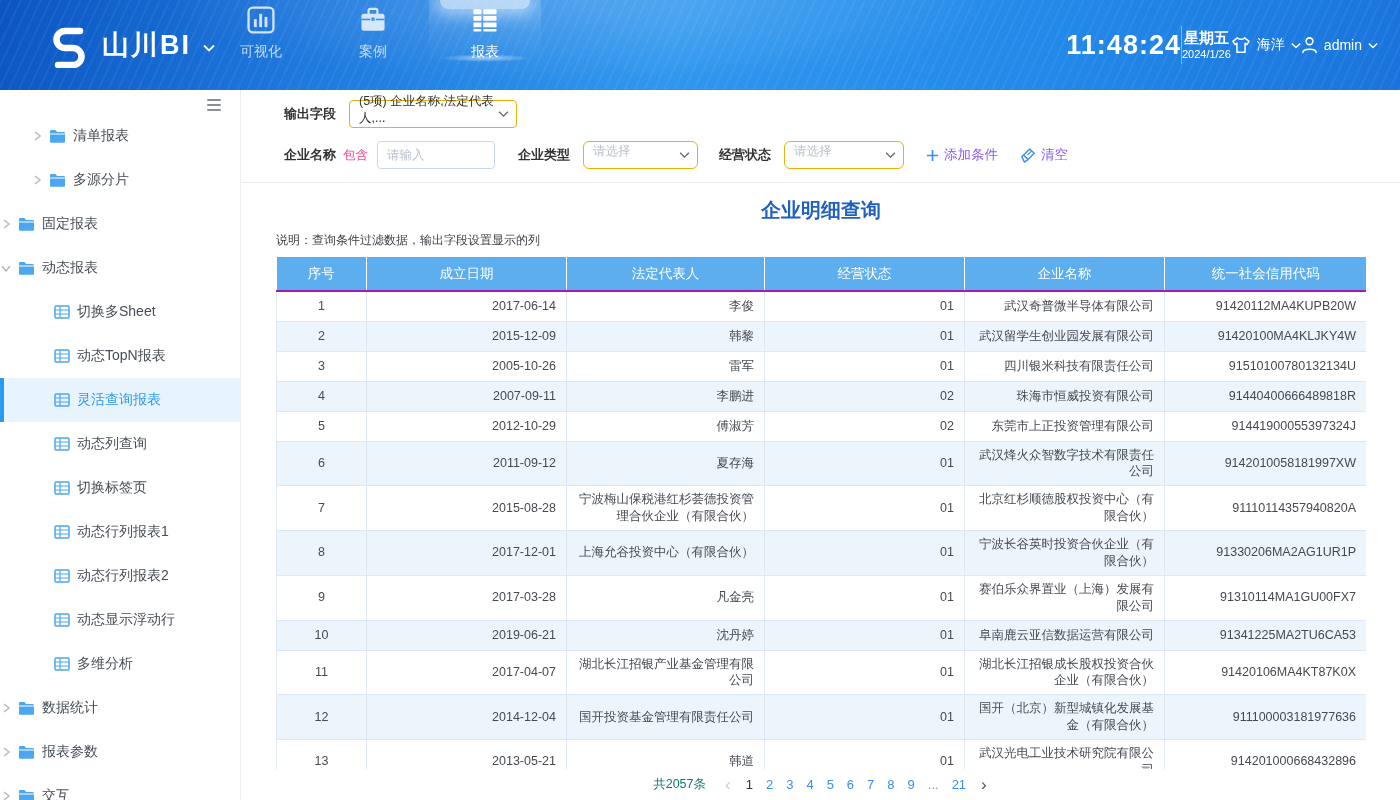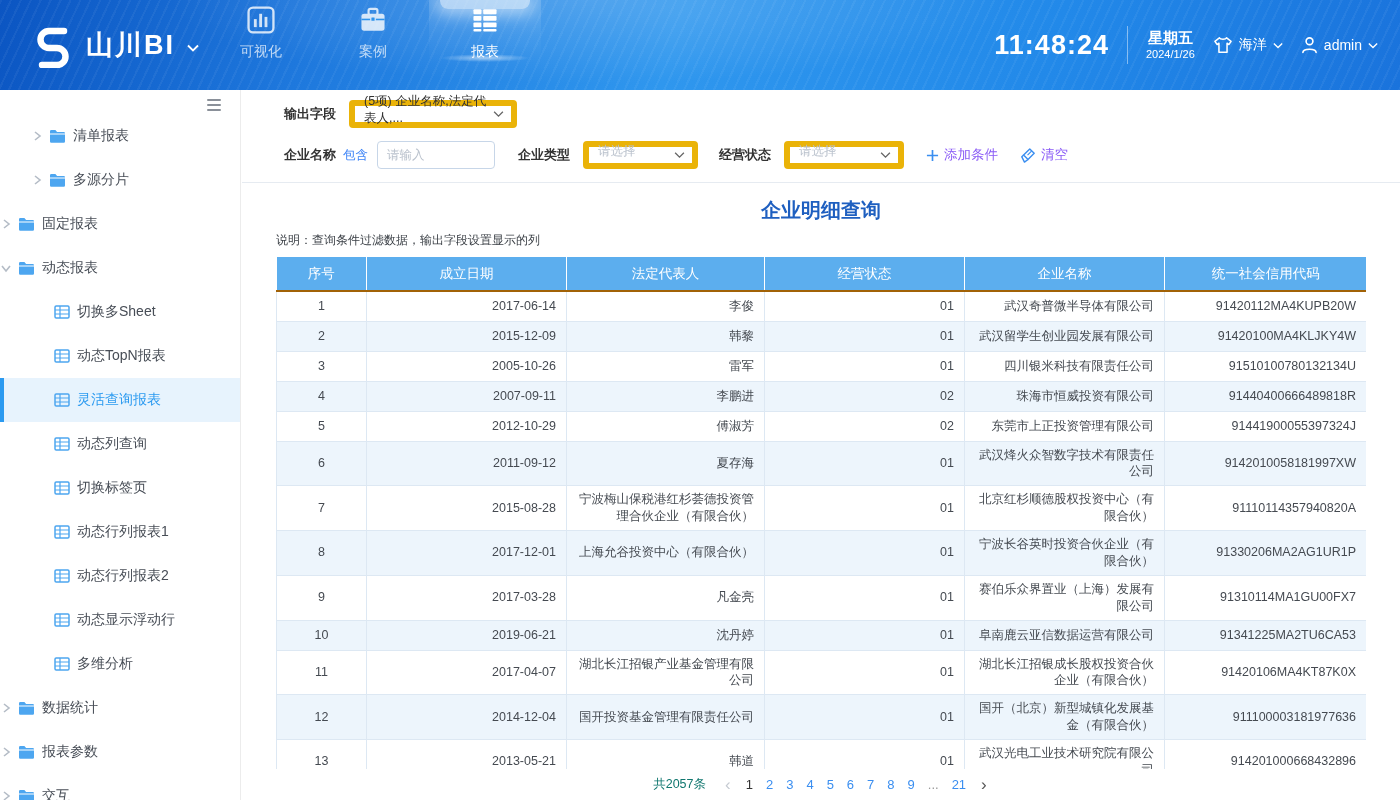--- a/index.html
+++ b/index.html
@@ -8,41 +8,41 @@
 
   
   .header { position:absolute; top:0; left:0; width:1400px; height:90px;
     background:linear-gradient(105deg,#0b55c2 0%,#1e78dd 22%,#2f97ee 48%,#2289e9 75%,#1a73dc 100%);
     color:#fff; z-index:10; }
   .header::before { content:""; position:absolute; inset:0;
     background:
       radial-gradient(ellipse 600px 120px at 42% 0%, rgba(255,255,255,.18), transparent 70%),
       repeating-linear-gradient(115deg, rgba(255,255,255,.05) 0 2px, transparent 2px 9px);
     pointer-events:none; }
-  .logo-wrap { position:absolute; left:30px; top:22px; display:flex; align-items:center; gap:10px; }
+  .logo-wrap { position:absolute; left:46px; top:22px; display:flex; align-items:center; gap:10px; }
   .logo-s { width:46px; height:46px; }
   .logo-text { font-size:27px; font-weight:bold; letter-spacing:2px; }
   .logo-chevron { margin-left:2px; margin-top:6px; }
 
   .top-nav { position:absolute; left:205px; top:0; height:90px; display:flex; }
   .nav-item { position:relative; width:112px; height:64px; display:flex; flex-direction:column;
     align-items:center; justify-content:center; gap:7px; cursor:pointer;
     color:rgba(255,255,255,.72); }
   .nav-item .nav-icon { opacity:.8; }
   .nav-item.active { color:#fff;
     background:linear-gradient(180deg, rgba(255,255,255,.16), rgba(255,255,255,.04) 55%, rgba(255,255,255,0)); }
   .nav-item.active .nav-icon { opacity:1; }
   .nav-item.active::before { content:""; position:absolute; top:0; left:11px; right:11px; height:9px;
     background:rgba(255,255,255,.55); border-radius:0 0 8px 8px;
     box-shadow:0 2px 14px 4px rgba(255,255,255,.45); }
   .nav-item.active::after { content:""; position:absolute; bottom:2px; left:50%; transform:translateX(-50%);
     width:90px; height:8px; background:radial-gradient(ellipse at center, rgba(255,255,255,.55), transparent 70%); }
   .nav-label { font-size:14px; }
 
-  .header-right { position:absolute; right:22px; top:0; height:90px; display:flex; align-items:center; gap:18px; }
+  .header-right { position:absolute; right:22px; top:0; height:90px; display:flex; align-items:center; }
   .clock-time { font-size:27px; font-weight:bold; letter-spacing:1px; }
   .clock-divider { width:1px; height:38px; background:rgba(255,255,255,.45); }
   .clock-date { text-align:center; line-height:1.25; }
   .clock-weekday { font-size:15px; font-weight:bold; }
   .clock-day { font-size:11px; }
   .hdr-drop { display:flex; align-items:center; gap:6px; cursor:pointer; font-size:14px; }
 
   
   .sidebar { position:absolute; top:90px; left:0; width:241px; height:710px; background:#fff;
     border-right:1px solid #ececec; }
@@ -58,39 +58,39 @@
   .side-item.active { background:#e7f3fd; color:#2b9af0; }
   .side-item.active::before { content:""; position:absolute; left:0; top:0; bottom:0; width:4px; background:#2b9af0; }
 
   
   .content { position:absolute; top:90px; left:242px; width:1158px; height:710px; background:#fff; }
 
   .filter-panel { padding:10px 0 0 42px; height:93px; border-bottom:1px solid #e6ebf1; }
   .filter-row { display:flex; align-items:center; }
   .filter-row + .filter-row { margin-top:13px; }
   .f-label { font-size:13px; font-weight:bold; color:#333; margin-right:13px; }
-  .f-sub { font-size:12.5px; color:#3b82f6; margin-right:9px; margin-left:-6px; }
-  .select-box { position:relative; height:28px; border:6px solid #eab308; border-radius:4px;
+  .f-sub { font-size:12.5px; color:#ec4899; margin-right:9px; margin-left:-6px; }
+  .select-box { position:relative; height:28px; border:1px solid #eab308; border-radius:4px;
     display:flex; align-items:center; padding:0 22px 8px 9px; font-size:12.5px; color:#333;
     background:#fff; cursor:pointer; }
-  .select-box.placeholder { color:#b9c1cc; }
+  .select-box.placeholder { color:#b9c1cc;border-radius:6px; }
   .select-box .sel-caret { position:absolute; right:7px; top:50%; transform:translateY(-50%); }
   .text-input { height:28px; border:1px solid #c7d6e8; border-radius:4px; padding:0 9px;
     font-size:12.5px; color:#333; width:118px; font-family:inherit; }
   .text-input::placeholder { color:#b9c1cc; }
   .link-btn { display:flex; align-items:center; gap:5px; color:#8b5cf6; font-size:13.5px;
     cursor:pointer; margin-left:22px; white-space:nowrap; }
 
   .report-title { text-align:center; margin-top:14px; font-size:20px; font-weight:bold; color:#1e5fc0; }
   .report-note { margin:8px 0 0 34px; font-size:12px; color:#3a3f45; }
 
   .table-wrap { margin:8px 0 0 34px; width:1090px; height:512px; overflow:hidden; }
   table.report { border-collapse:collapse; width:1090px; table-layout:fixed; font-size:12.5px; color:#454a51; }
   table.report th { background:#5caeee; color:#fff; font-weight:normal; font-size:13.5px;
-    height:34px; border-right:1px solid #fff; border-bottom:2px solid #a16207; }
+    height:34px; border-right:1px solid #fff; border-bottom:2px solid #a21caf; }
   table.report th:last-child { border-right:none; }
   table.report td { border:1px solid #dde8f3; padding:5px 10px; text-align:right; line-height:1.35;
     word-break:break-all; }
   table.report td.c-idx { text-align:center; }
   table.report tr.even td { background:#edf5fc; }
   table.report tr td { height:30px; }
 
   .pagination { margin-top:7px; display:flex; align-items:center; justify-content:center; gap:13px;
     font-size:13px; }
   .pg-total { color:#0f766e; font-size:12.5px; margin-right:4px; }

